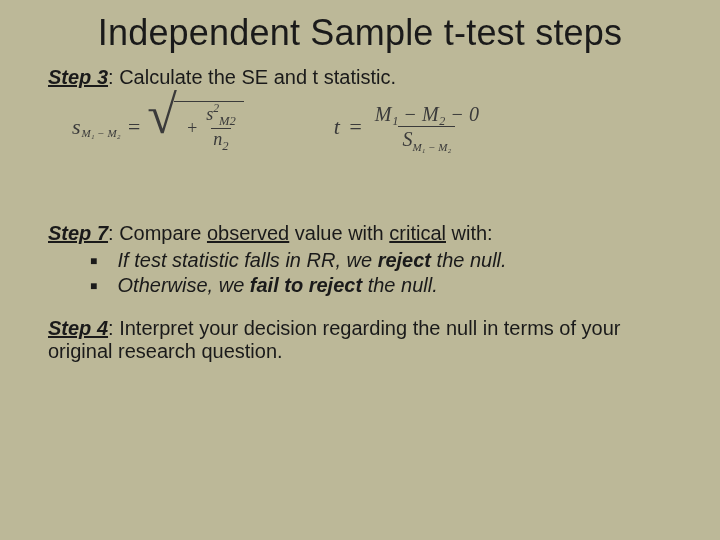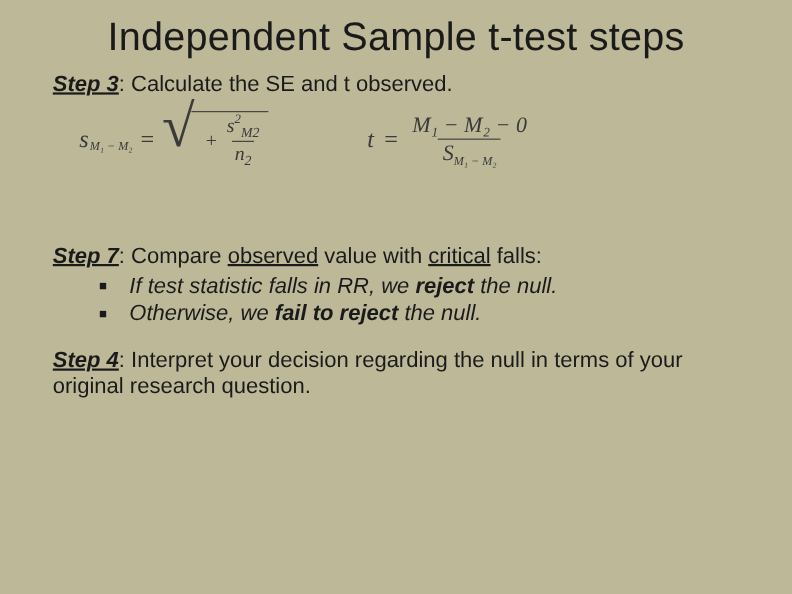--- a/index.html
+++ b/index.html
@@ -115,21 +115,21 @@
   .step8 .body, .step7 .body { font-size: 20px; }
 </style>
 </head>
 <body>
 
 <div class="slide">
 
   <h1 class="title">Independent Sample t-test steps</h1>
 
   <div class="step-line">
-    <span class="step-label">Step 3</span><span>: Calculate the SE and t observed.</span>
+    <span class="step-label">Step 3</span><span>: Calculate the SE and t statistic.</span>
   </div>
 
   <div class="eq-row">
 
     <div class="eq se-eq">
       <span class="lhs">
         <span class="s">s</span>
         <span class="subdiff">M₁ − M₂</span>
       </span>
       <span class="equals">=</span>
@@ -157,21 +157,21 @@
         <span class="den">
           <span class="S">S</span><span class="ss">M₁ − M₂</span>
         </span>
       </span>
     </div>
 
   </div>
 
   <div class="step7">
     <div class="step-line">
-      <span class="step-label">Step 7</span><span>: Compare </span><span class="u">observed</span><span> value with </span><span class="u">critical</span><span> falls:</span>
+      <span class="step-label">Step 7</span><span>: Compare </span><span class="u">observed</span><span> value with </span><span class="u">critical</span><span> with:</span>
     </div>
     <ul class="bullets">
       <li>
         <span>If test statistic falls in RR, we </span><span class="bi">reject</span><span> the null.</span>
       </li>
       <li>
         <span>Otherwise, we </span><span class="bi">fail to reject</span><span> the null.</span>
       </li>
     </ul>
   </div>

